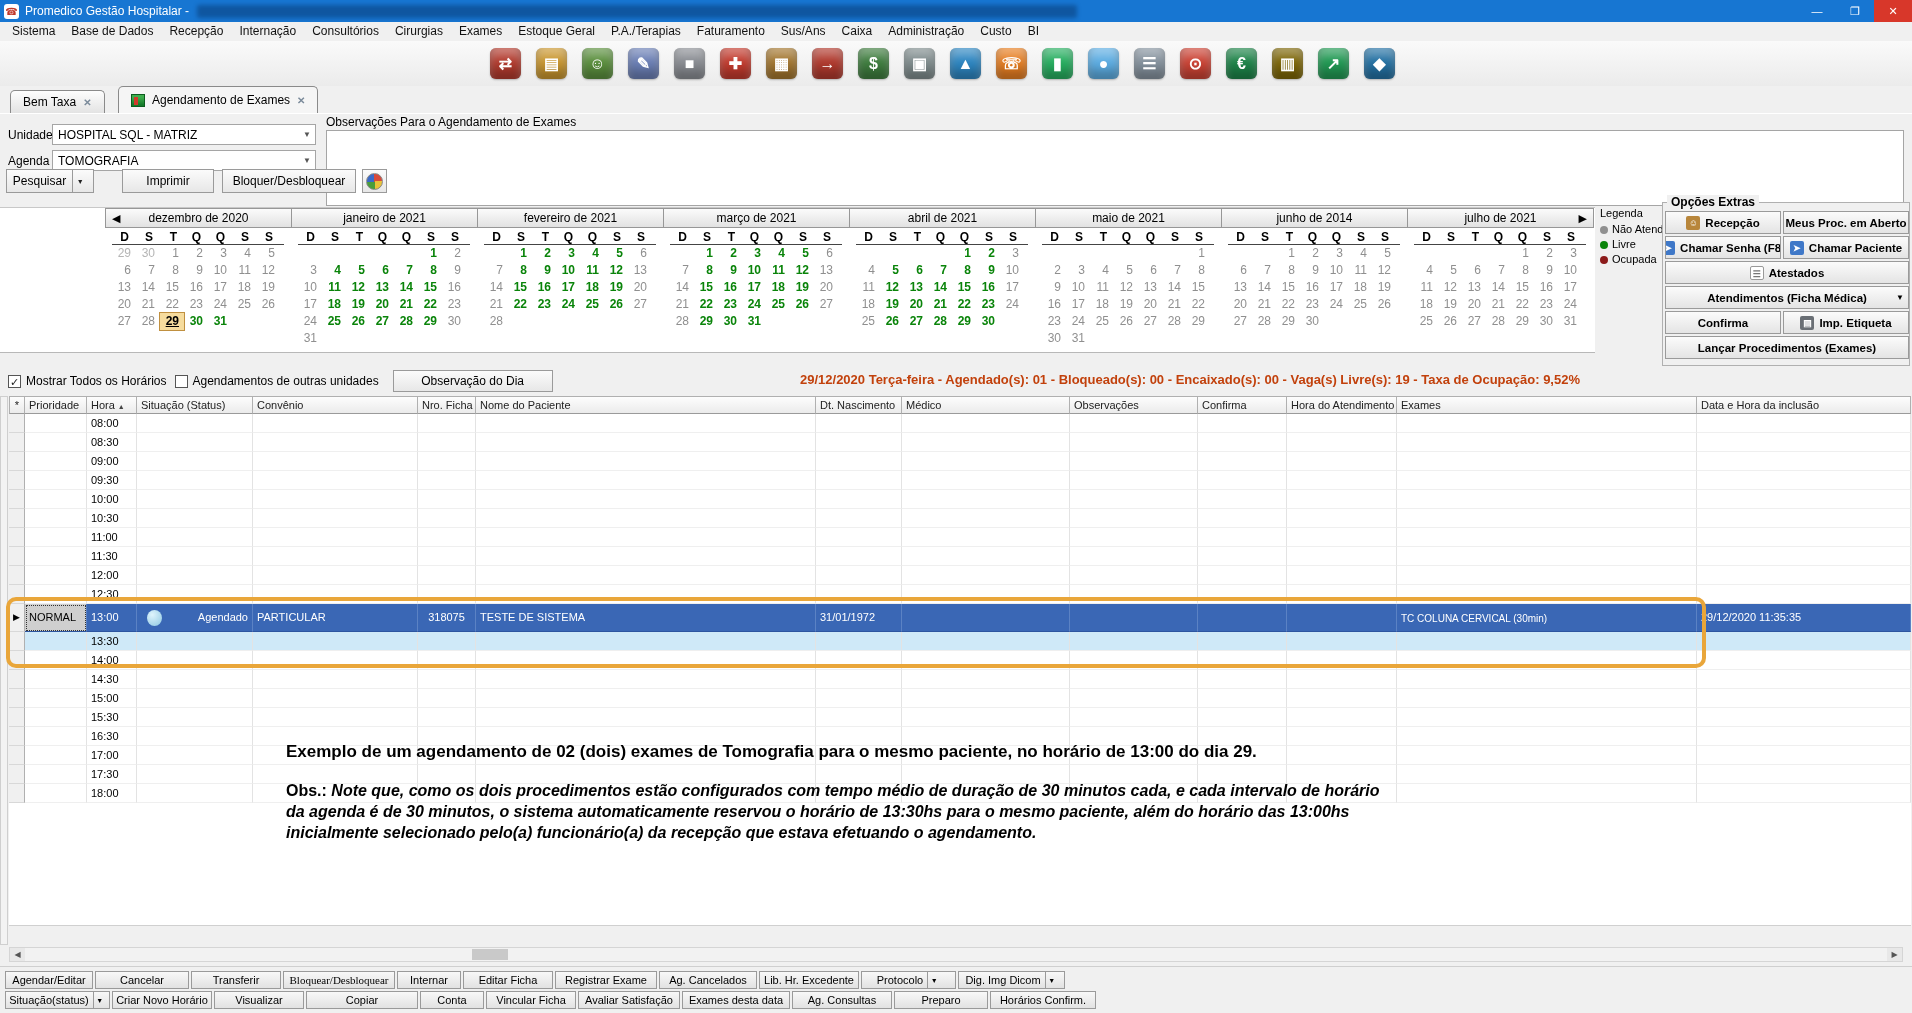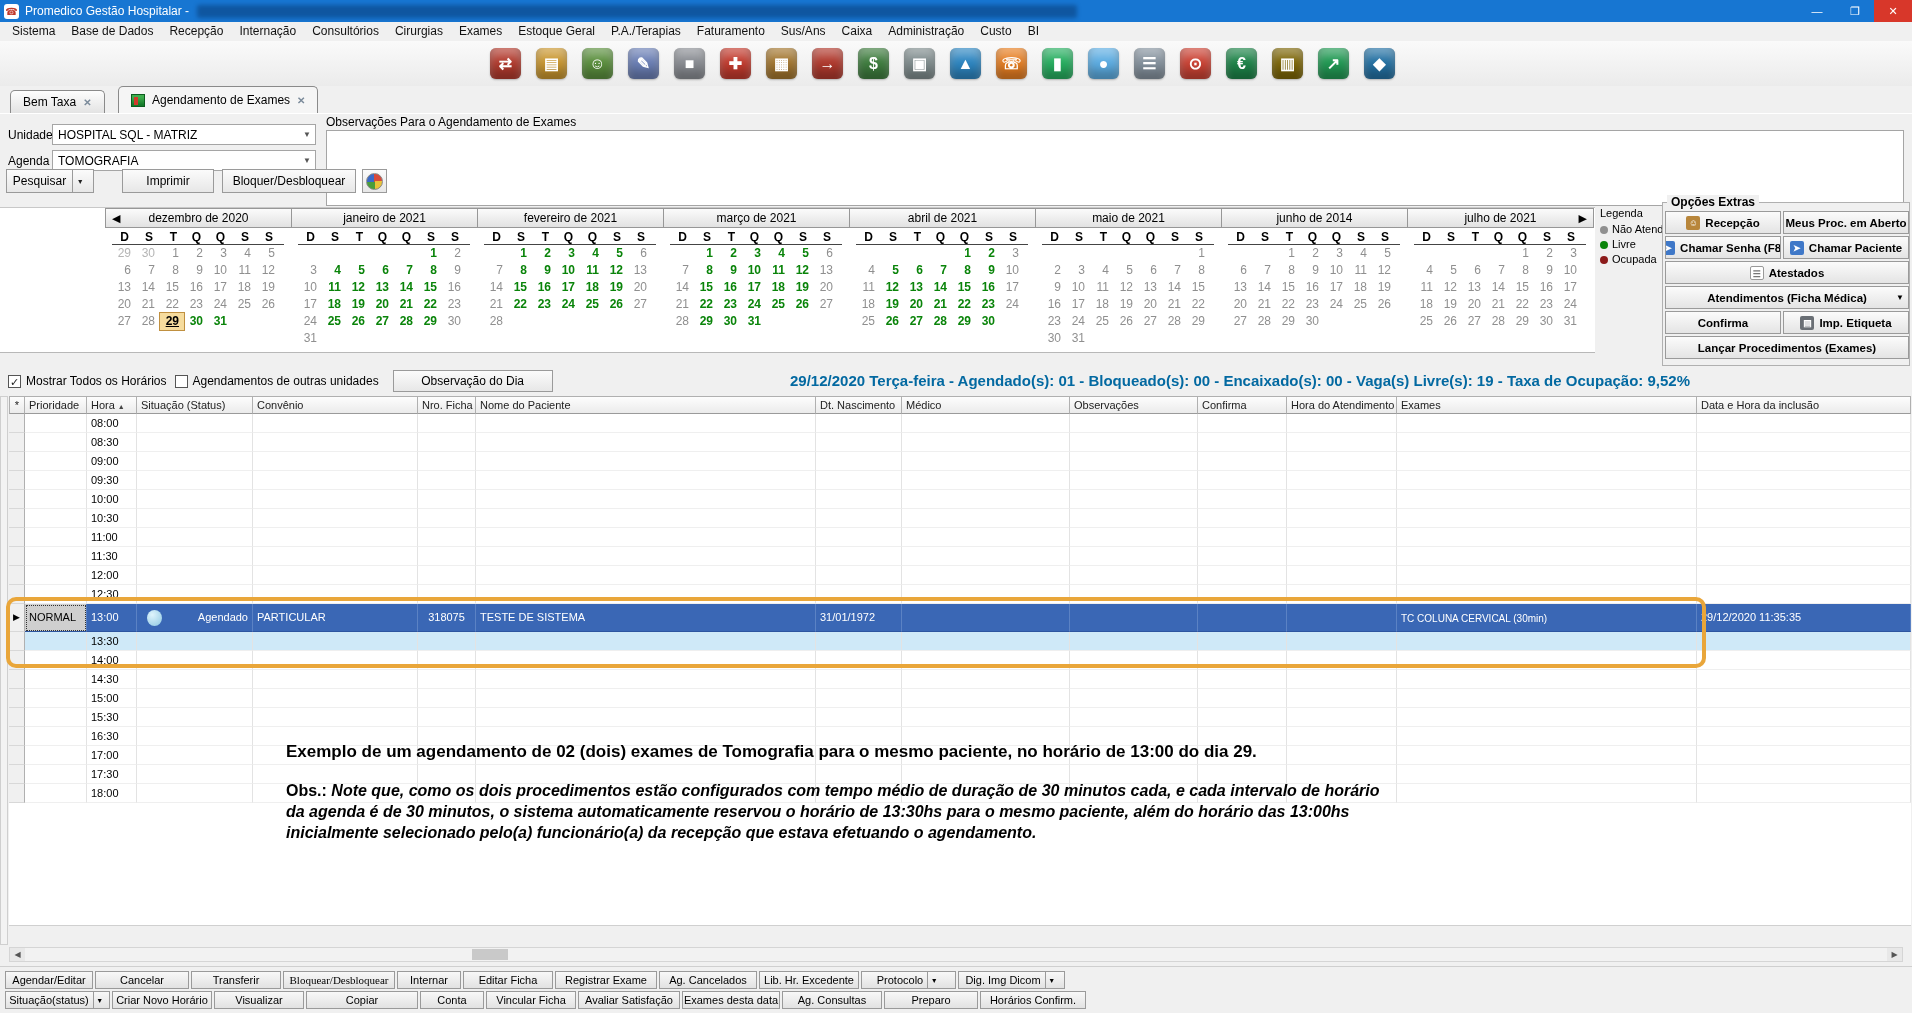--- a/index.html
+++ b/index.html
@@ -69,21 +69,21 @@
 .xgrid{display:grid;grid-template-columns:116px 126px;gap:2px}
 .xbtn{height:23px;background:linear-gradient(#fbfbfb,#e4e4e4);border:1px solid #9a9a9a;font-weight:bold;font-size:11.5px;display:flex;align-items:center;justify-content:center;gap:5px;position:relative;white-space:nowrap;overflow:hidden}
 .span2{grid-column:1/3}
 .xico{width:14px;height:14px;flex:none;border-radius:2px;font-size:9px;line-height:14px;text-align:center;color:#fff}
 .xdd{position:absolute;right:4px;font-size:8px}
 
 
 #filterrow{position:absolute;left:0;top:368px;width:1912px;height:26px;font-size:12px;display:flex;align-items:center}
 .cb{width:13px;height:13px;border:1px solid #555;background:#fff;margin:0 5px 0 8px;font-size:11px;line-height:12px;text-align:center;color:#222;flex:none}
 #btn-obs-dia{position:static;width:160px;height:22px;margin-left:14px}
-#status-red{position:absolute;left:790px;top:4px;width:800px;text-align:center;color:#0369a1;font-weight:bold;font-size:15px;white-space:nowrap}
+#status-red{position:absolute;left:790px;top:4px;width:800px;text-align:center;color:#c2410c;font-weight:bold;font-size:13px;white-space:nowrap}
 
 
 #leftstrip{position:absolute;left:0;top:396px;width:8px;height:549px;background:#f3f3f3;border:1px solid #cfcfcf}
 #grid{position:absolute;left:9px;top:396px;width:1902px;background:#fff}
 .g-header{display:flex;height:18px}
 .g-hcell{flex:none;background:linear-gradient(#fdfdfd,#ebebeb);border-right:1px solid #b0b0b0;border-top:1px solid #b0b0b0;border-bottom:1px solid #9a9a9a;font-size:11px;color:#222;padding:0 4px;line-height:17px;white-space:nowrap;overflow:hidden}
 .g-hcell:first-child{border-left:1px solid #b0b0b0;text-align:center;padding:0}
 .sort-glyph{font-size:7px;color:#444;margin-left:3px}
 .g-row{display:flex;height:19px;background:#fff}
 .g-cell{flex:none;border-right:1px solid #e3e3e3;border-bottom:1px solid #efefef;font-size:11px;line-height:18px;padding:0 4px;white-space:nowrap;overflow:hidden;color:#000}
@@ -1171,21 +1171,21 @@
         </div>
         <div class="f-btn" style="width: 64px;">
           <span>Conta</span>
         </div>
         <div class="f-btn" style="width: 90px;">
           <span>Vincular Ficha</span>
         </div>
         <div class="f-btn" style="width: 102px;">
           <span>Avaliar Satisfação</span>
         </div>
-        <div class="f-btn" style="width: 98px;">
+        <div class="f-btn" style="width: 108px;">
           <span>Exames desta data</span>
         </div>
         <div class="f-btn" style="width: 100px;">
           <span>Ag. Consultas</span>
         </div>
         <div class="f-btn" style="width: 94px;">
           <span>Preparo</span>
         </div>
         <div class="f-btn" style="width: 106px;">
           <span>Horários Confirm.</span>

